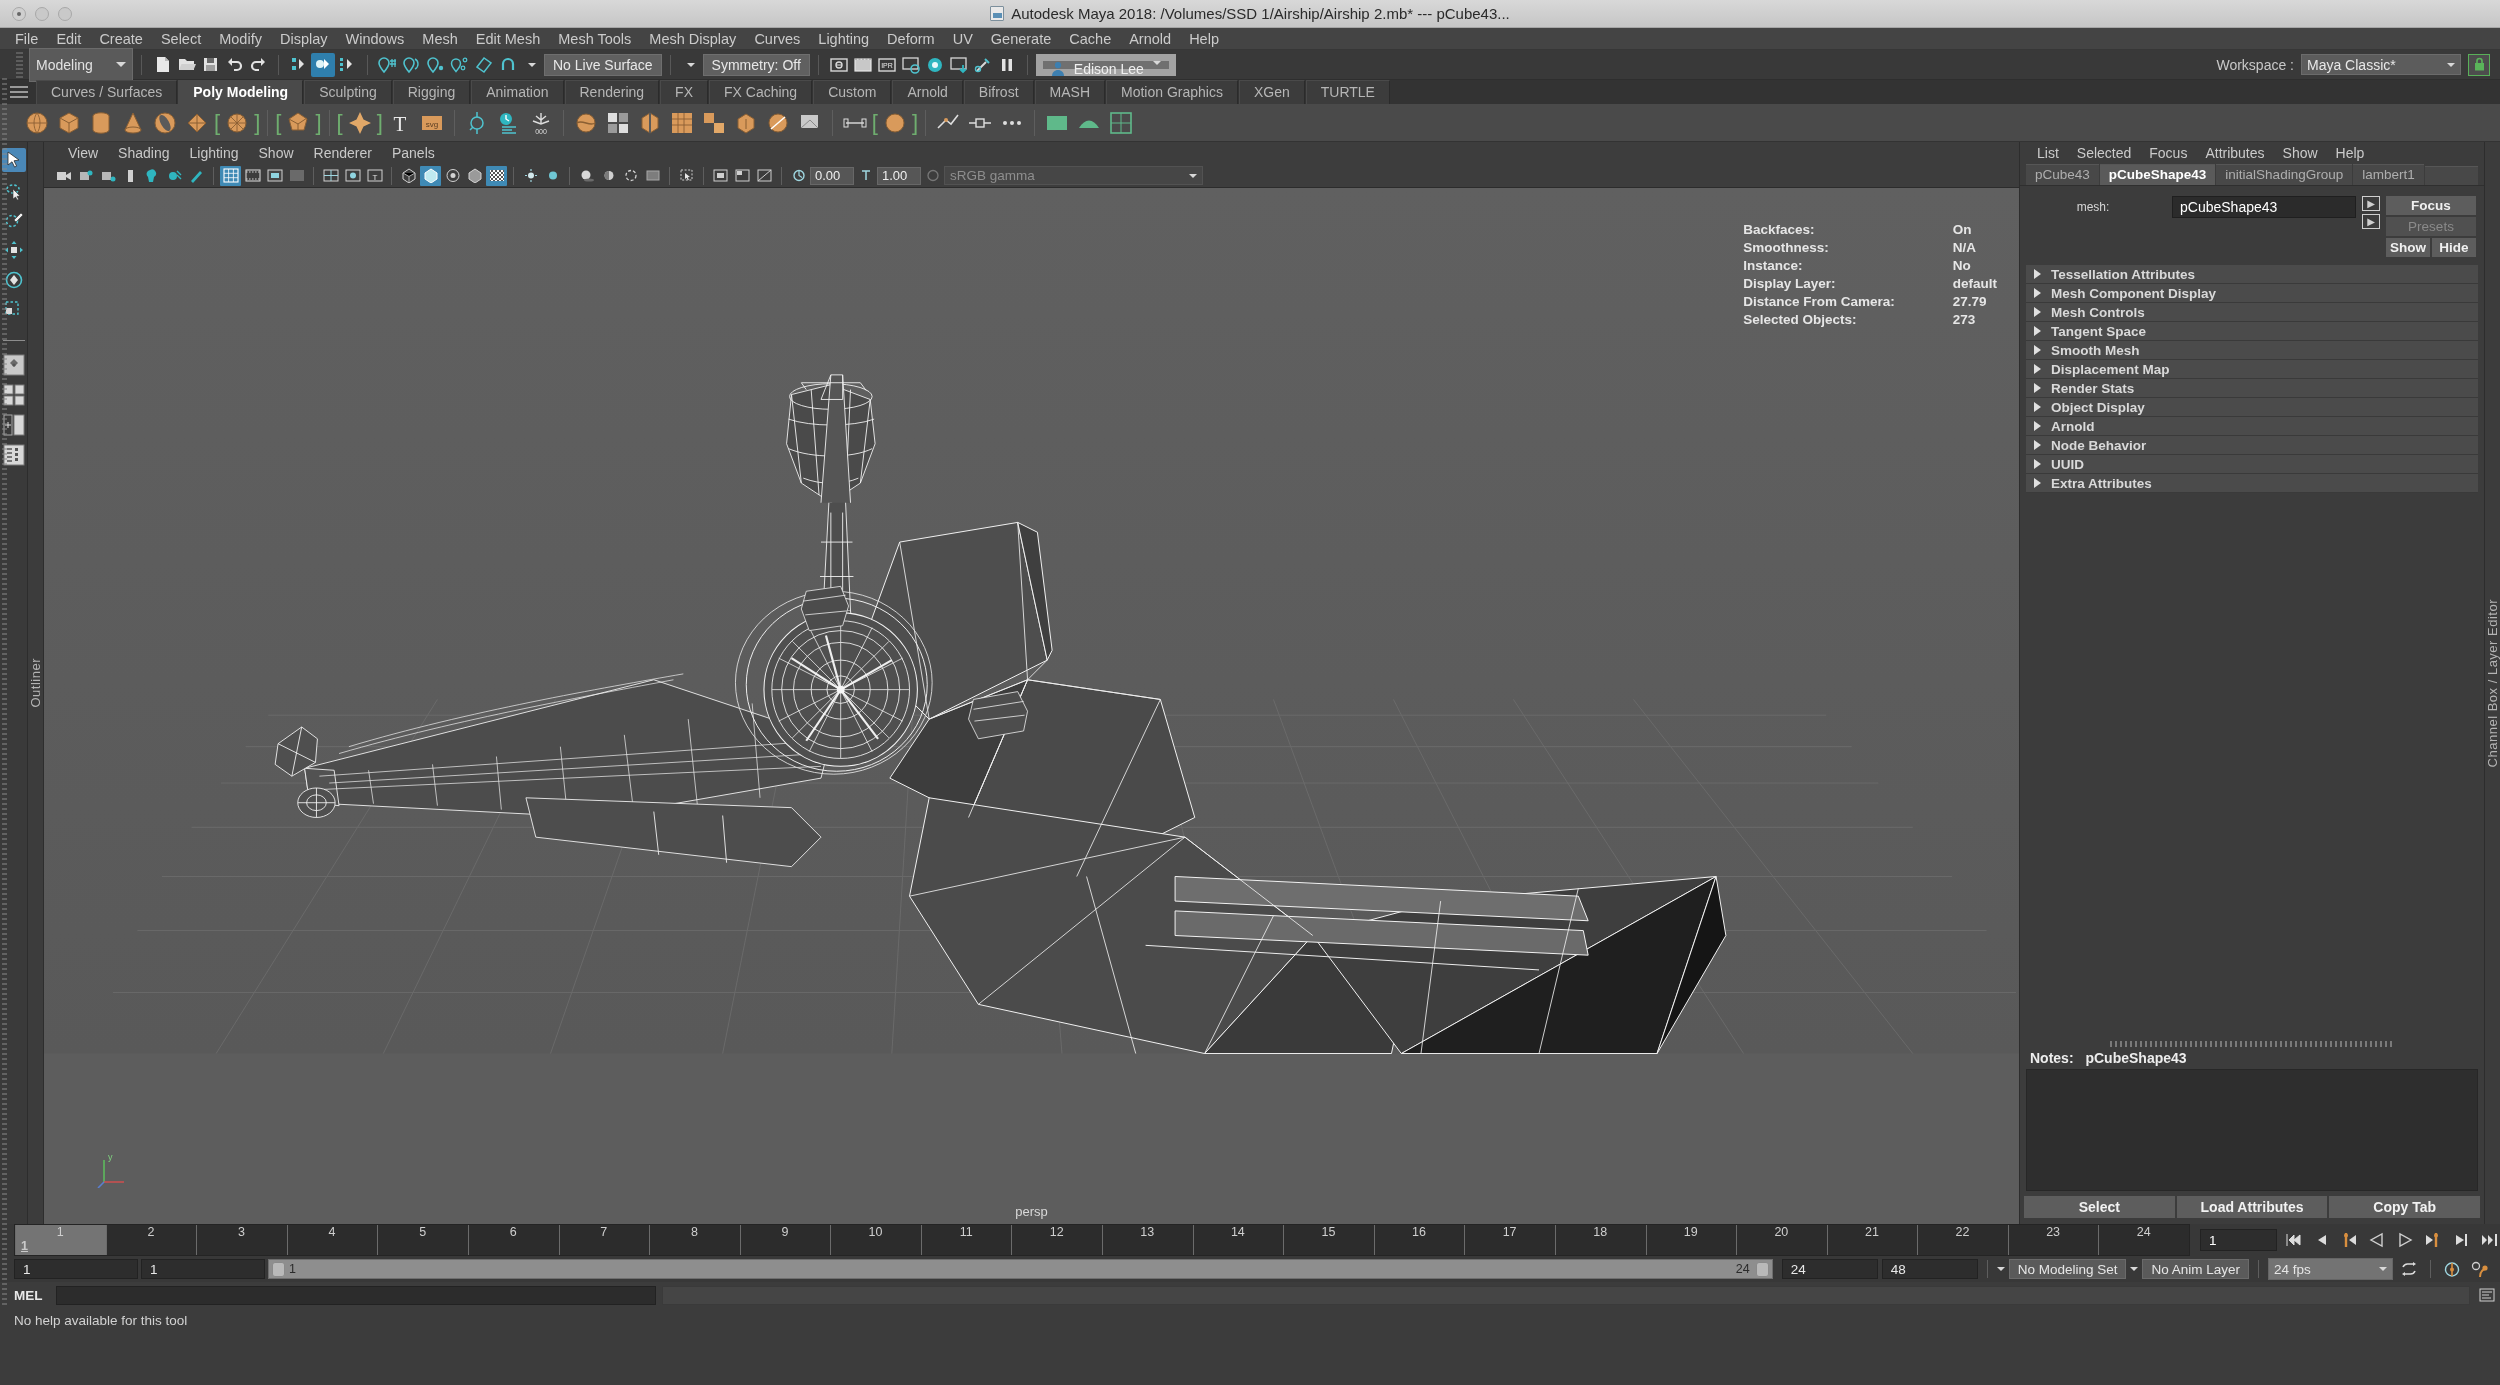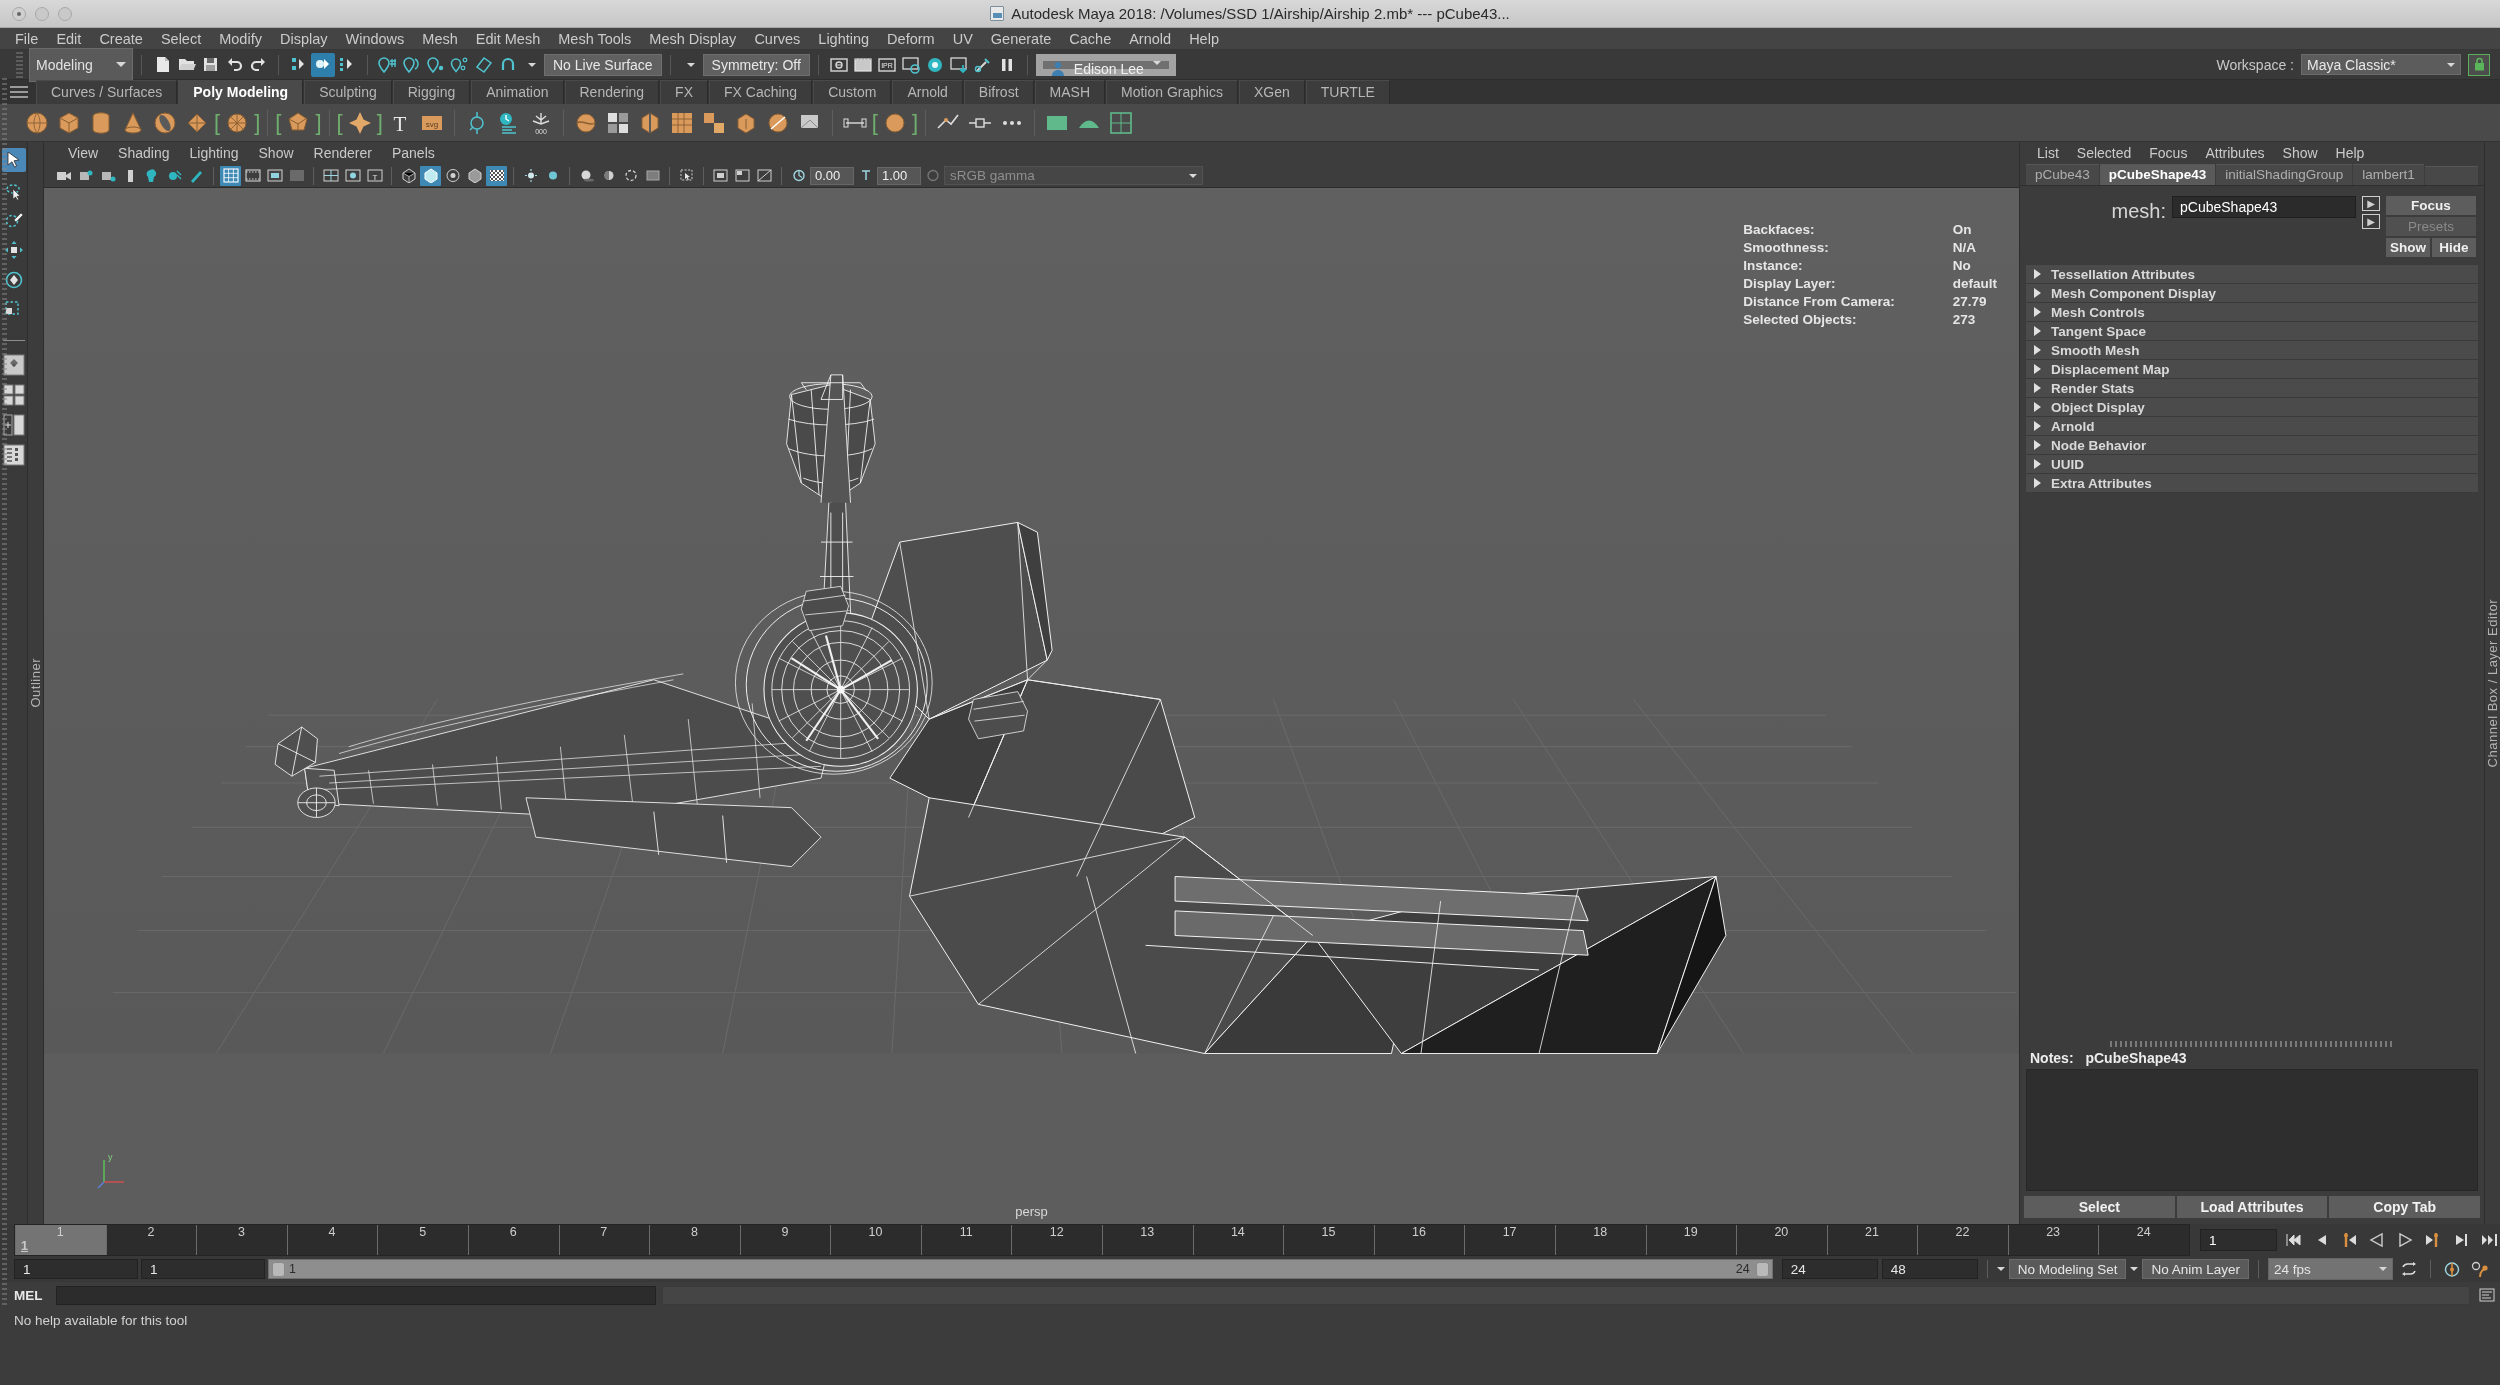--- a/index.html
+++ b/index.html
@@ -147,21 +147,21 @@
   #aemenu{ height:22px; display:flex; align-items:center; padding-left:8px;
            font-size:14px; color:#cbcbcb; background:#3c3c3c;}
   #aemenu .mi{ padding:1px 9px; }
   #aetabs{ height:22px; display:flex; align-items:flex-end; padding:0 6px; gap:1px;
            border-bottom:1px solid #2f2f2f; background:#3c3c3c;}
   .aetab{ font-size:13.5px; padding:2px 9px 3px; background:#484848; color:#aeaeae;
           border-top:1px solid #565656;}
   .aetab.active{ background:#5a5a5a; color:#fff; font-weight:bold;}
   #aetabs .filler{flex:1;height:19px;background:#484848;border-top:1px solid #565656;}
   #aenode{ display:flex; align-items:flex-start; padding:10px 8px 8px 0; gap:6px;}
-  .mesh-lbl{ font-size:20px; color:#d6d6d6; width:146px; text-align:right; padding-top:4px;}
+  .mesh-lbl{ font-size:12px; color:#d6d6d6; width:146px; text-align:center; padding-top:4px;}
   .mesh-fld{ flex:1; height:22px; background:#2b2b2b; border:1px solid #1f1f1f;
              color:#ffffff; font-size:14px; display:flex;align-items:center;padding-left:7px;}
   .arrbtns{ display:flex;flex-direction:column;gap:3px;}
   .arrbtn{ width:18px;height:15px;border:1.6px solid #cfcfcf;display:flex;align-items:center;
            justify-content:center;color:#cfcfcf;font-size:10px;}
   .aebtns{ display:flex;flex-direction:column;gap:2px;width:90px;}
   .aebtn{ height:19px;background:#5d5d5d;color:#f0f0f0;font-size:13.5px;font-weight:bold;
           display:flex;align-items:center;justify-content:center;}
   .aebtn.dis{ color:#8a8a8a;font-weight:normal;background:#505050;}
   .aebtn-row{ display:flex;gap:2px;}

